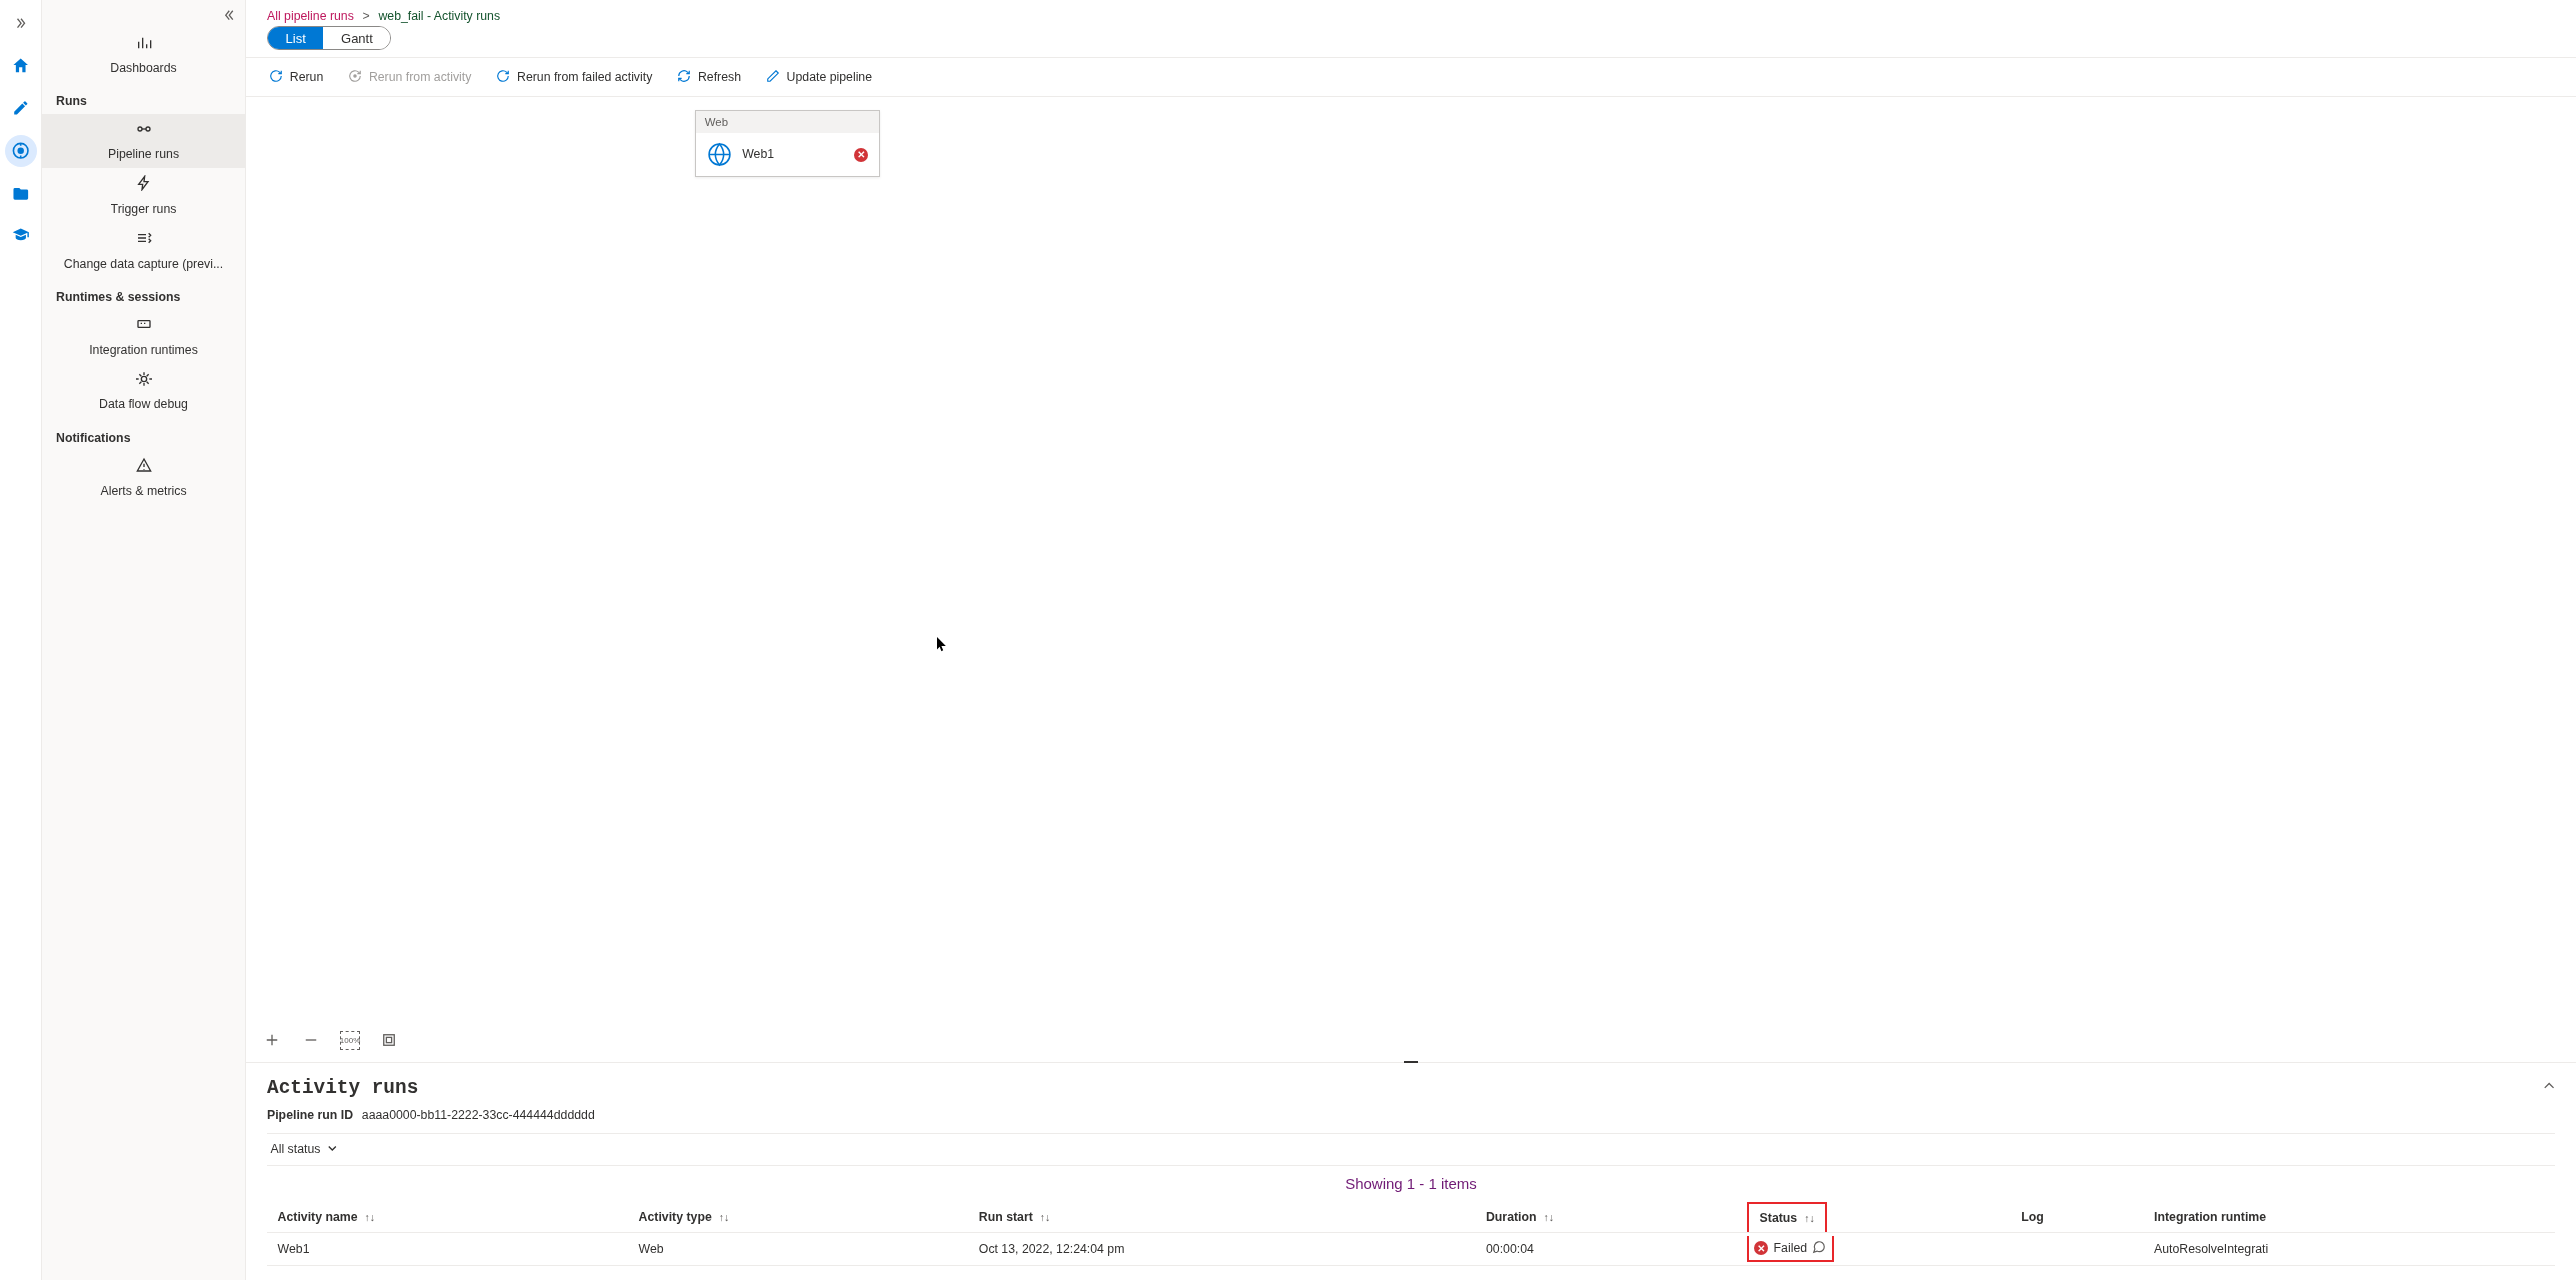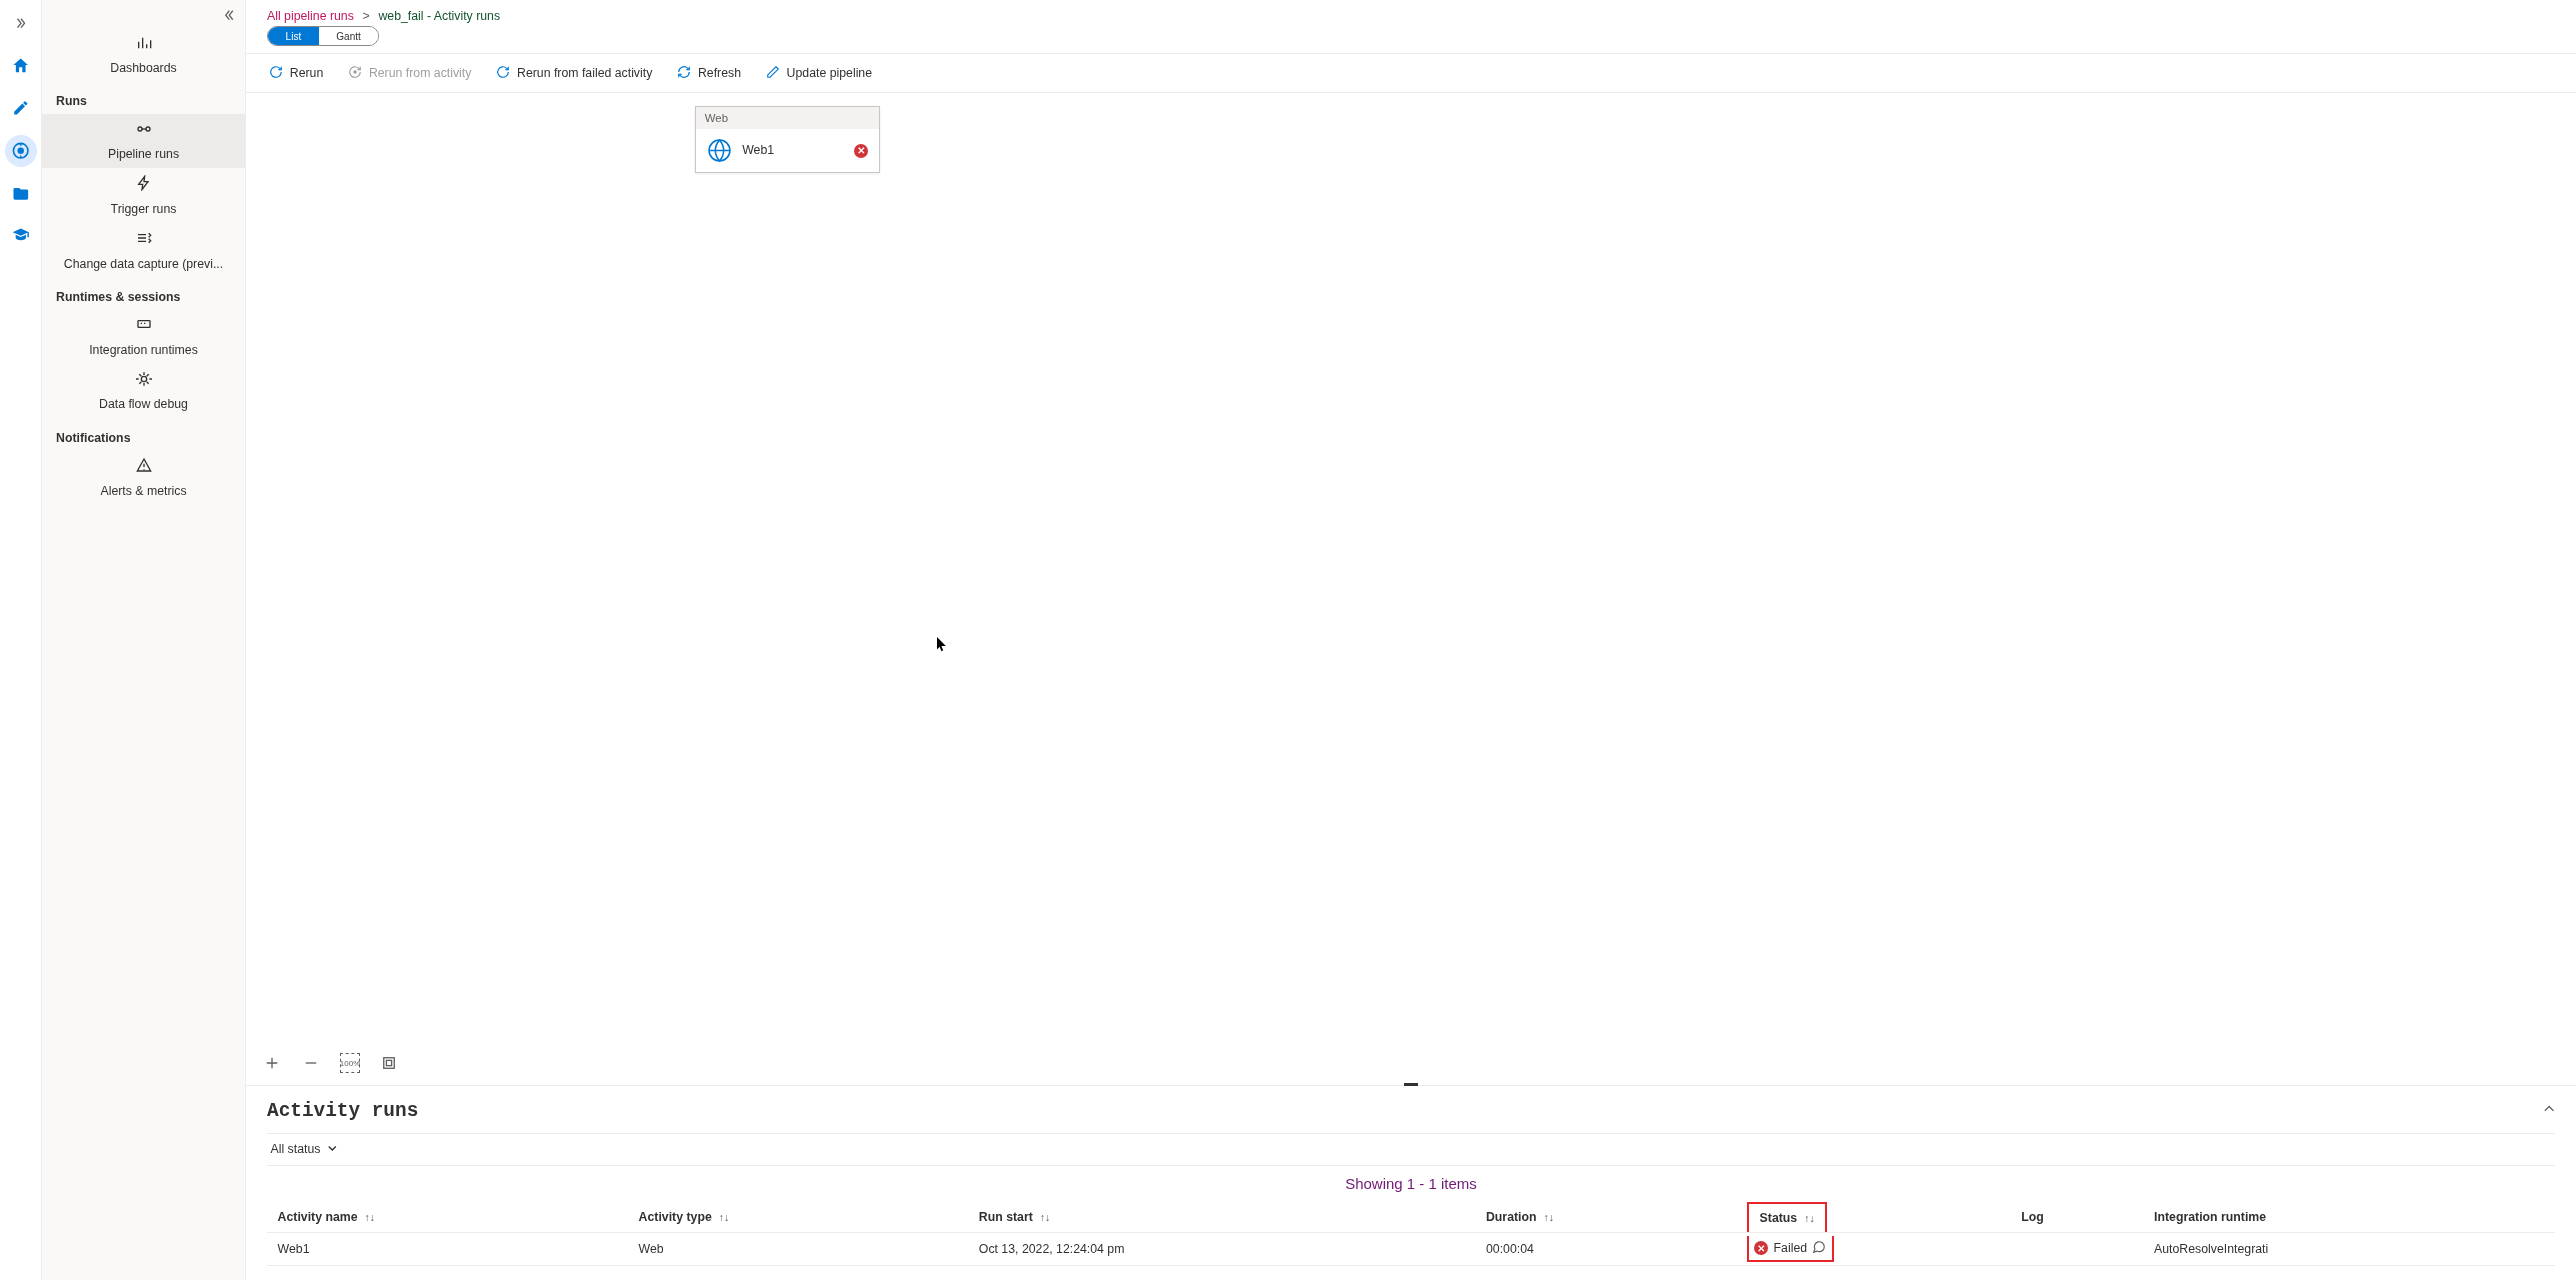--- a/index.html
+++ b/index.html
@@ -101,21 +101,21 @@
     margin:0 21px 7px;
   }
   .seg {
     display:inline-flex;
     border:0.9px solid #8a8886;
     border-radius:14px;
     overflow:hidden;
   }
   .seg-btn {
     padding:3.5px 17.6px;
-    font-size:10px;
+    font-size:13px;
     cursor:pointer;
     background:#fff;
     color:#323130;
     border:none;
   }
   .seg-btn.active {
     background:#0078d4;
     color:#fff;
   }
   .toolbar {
@@ -487,20 +487,24 @@
     </div>
 
     <div class="lower">
       <div class="lower-header">
         <div class="lower-title">Activity runs</div>
         <div class="chevup">
           <svg width="12.3" height="12.3" viewBox="0 0 14 14">
               <path d="M2 9l5-5 5 5" stroke="currentColor" fill="none" stroke-width="1.5"></path>
             </svg>
         </div>
+      </div>
+      <div class="runid">
+        <span class="label">Pipeline run ID</span>
+        <span>aaaa0000-bb11-2222-33cc-444444dddddd</span>
       </div>
       <div class="lower-filters">
         <div class="filter-drop">
           <span>All status</span>
           <span>
             <svg width="10.6" height="10.6" viewBox="0 0 12 12">
                 <path d="M2 4l4 4 4-4" stroke="currentColor" fill="none" stroke-width="1.5"></path>
               </svg>
           </span>
         </div>

